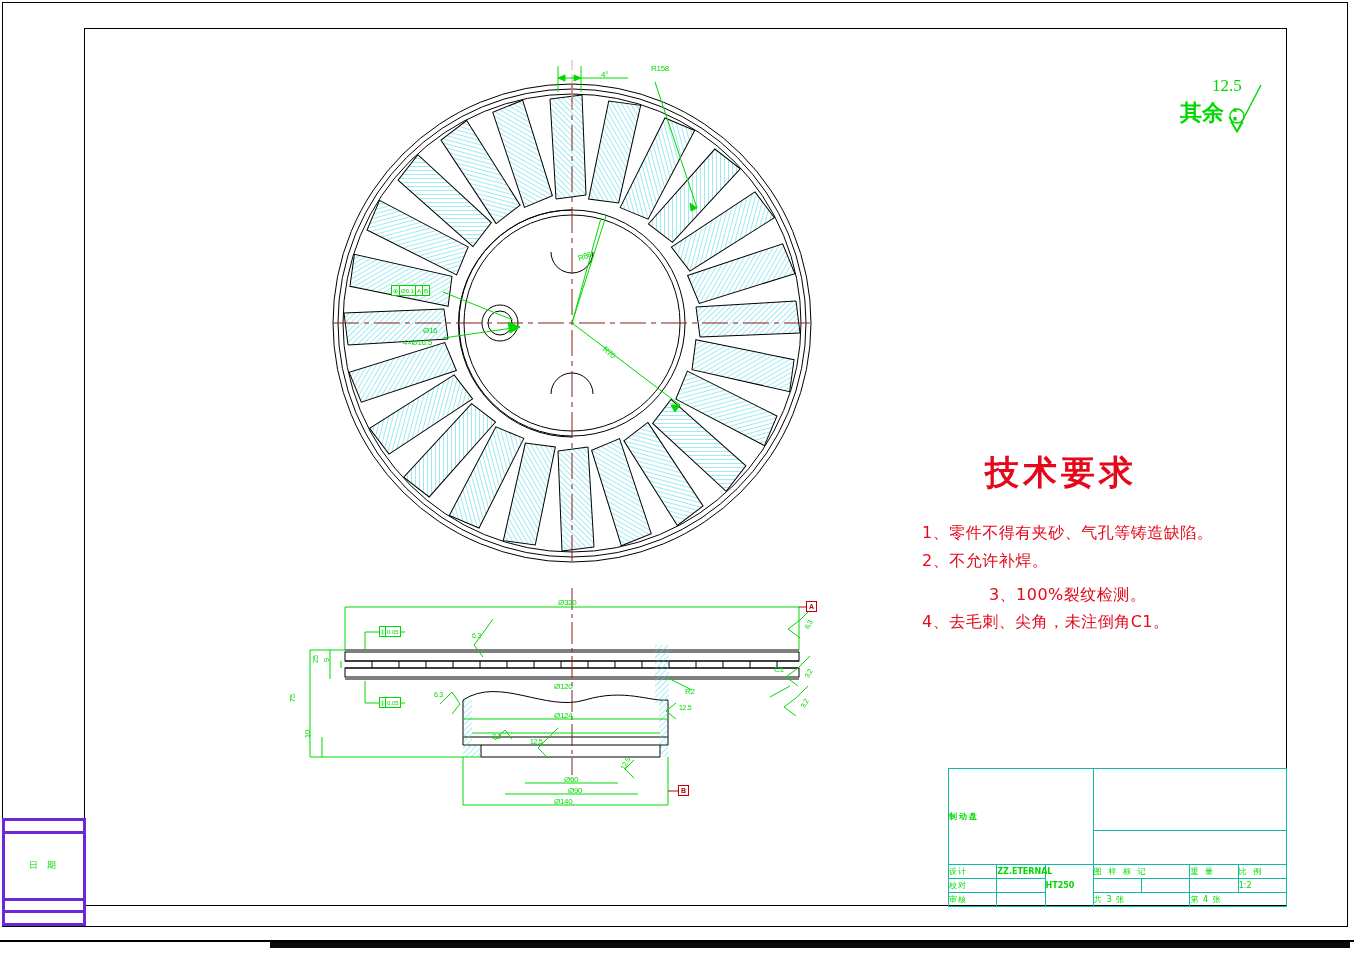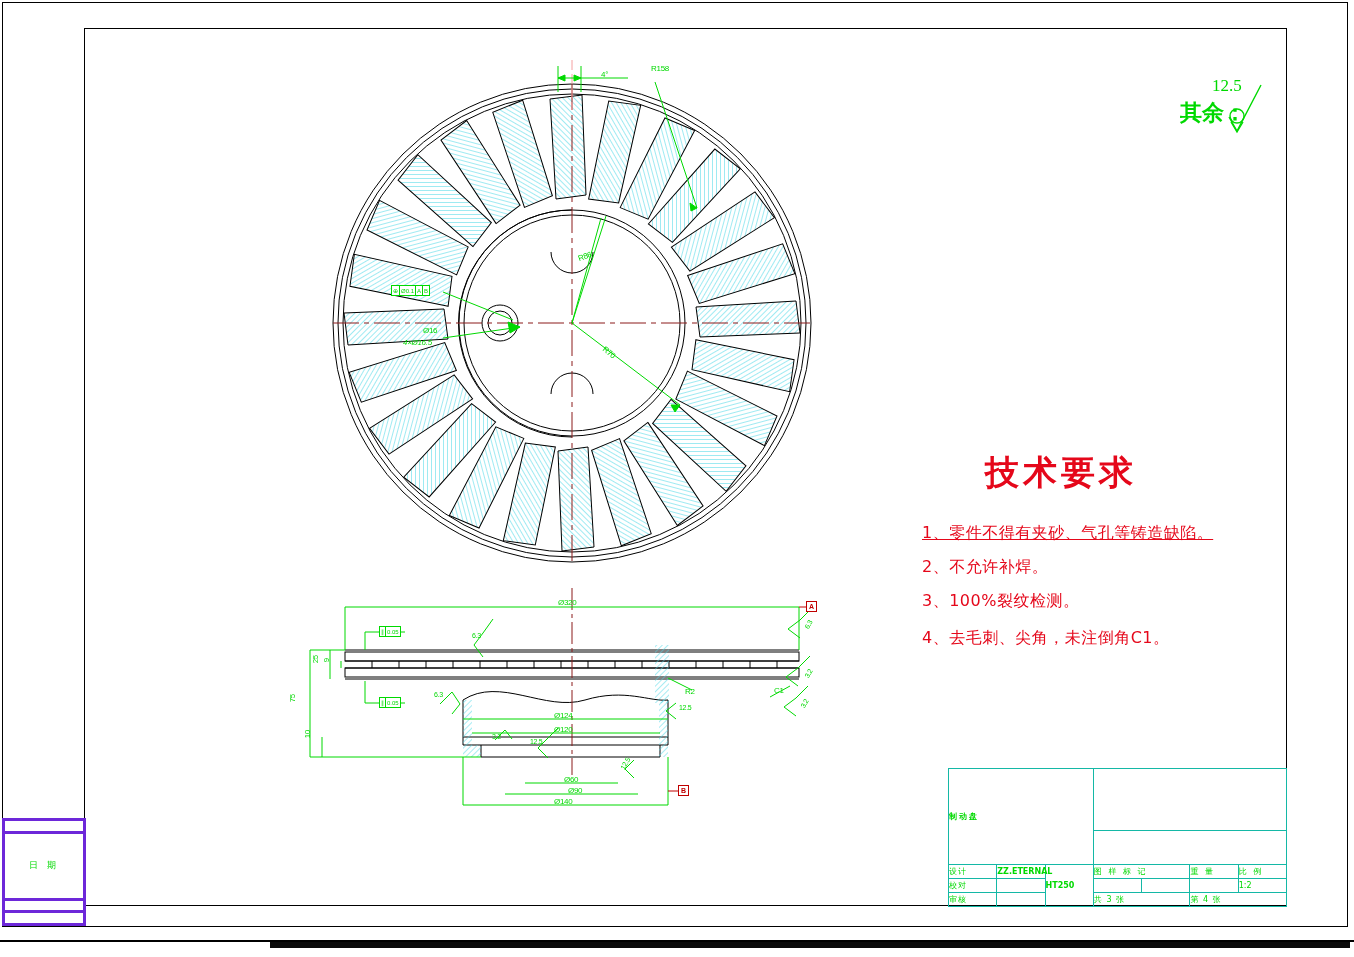--- a/index.html
+++ b/index.html
@@ -77,23 +77,23 @@
 <svg class="layer">
   <g stroke="#00d900" stroke-width="1.4" fill="none">
     <path d="M1229,117 L1237,131 L1261,85"></path>
     <circle cx="1237" cy="116" r="7"></circle>
     <path d="M1231,122 L1237,132 L1243,122"></path>
   </g>
 </svg>
 
 <div class="abs" id="tech-req-title">技术要求</div>
 <div class="abs" style="left:922px;top:523px;">
-  <div class="tech-item" style="margin-bottom:13px;text-decoration:underline;">1、零件不得有夹砂、气孔等铸造缺陷。</div>
+  <div class="tech-item" style="margin-bottom:7px;">1、零件不得有夹砂、气孔等铸造缺陷。</div>
   <div class="tech-item" style="margin-bottom:13px;">2、不允许补焊。</div>
-  <div class="tech-item" style="margin-bottom:16px;">3、100%裂纹检测。</div>
+  <div class="tech-item" style="margin-bottom:6px;text-align:center;">3、100%裂纹检测。</div>
   <div class="tech-item" style="margin-bottom:22px;">4、去毛刺、尖角，未注倒角C1。</div>
 </div>
 
 <div class="abs" id="title-block">
   <table>
     <tbody>
         <tr style="height:62px;">
       <td class="partname" colspan="3" rowspan="2">制动盘</td>
       <td colspan="4"></td>
     </tr>
@@ -257,21 +257,21 @@
     <line x1="443" y1="338" x2="520" y2="327"></line>
     <path d="M520,327 l-12,-5 l2,11 z" fill="#00d900"></path>
   </g>
 </svg>
 
 <div class="abs dim" style="left:601px;top:70px;">4°</div>
 <div class="abs dim" style="left:651px;top:64px;">R158</div>
 <div class="abs dim" style="left:578px;top:252px;transform:rotate(-20deg);">R86</div>
 <div class="abs dim" style="left:602px;top:348px;transform:rotate(37deg);">R70</div>
 <div class="abs dim" style="left:413px;top:326px;margin-left:10px;">Ø16</div>
-<div class="abs dim" style="left:403px;top:338px;font-style:italic;">4×Ø16.5</div>
+<div class="abs dim" style="left:403px;top:338px;">4×Ø16.5</div>
 
 <div class="abs tolbox" style="left:391px;top:285px;height:11px;">
   <span>⊕</span>
   <div class="sep"></div>
   <span>Ø0.1</span>
   <div class="sep"></div>
   <span>A</span>
   <div class="sep"></div>
   <span>B</span>
 </div>
@@ -376,28 +376,28 @@
     <path d="M405,632 L365,632 L365,650"></path>
     <path d="M405,703 L365,703 L365,681"></path>
   </g>
 </svg>
 
 <div class="abs dim" style="left:558px;top:598px;">Ø320</div>
 <div class="abs dim" style="left:554px;top:797px;">Ø140</div>
 <div class="abs dim" style="left:568px;top:786px;">Ø90</div>
 <div class="abs dim" style="left:556px;top:775px;margin-left:8px;">Ø60</div>
 <div class="abs dim" style="left:554px;top:711px;">Ø124</div>
-<div class="abs dim" style="left:554px;top:725px;">Ø120</div>
+<div class="abs dim" style="left:554px;top:682px;">Ø120</div>
 <div class="abs dimv" style="left:288px;top:694px;">75</div>
 <div class="abs dimv" style="left:311px;top:655px;">25</div>
 <div class="abs dimv" style="left:322px;top:658px;">9</div>
 <div class="abs dimv" style="left:303px;top:730px;">10</div>
 
 <div class="abs dim" style="left:685px;top:687px;">R2</div>
-<div class="abs dim" style="left:774px;top:686px;">C1</div>
+<div class="abs dim" style="left:774px;top:665px;">C1</div>
 
 <div class="abs dim" style="left:472px;top:632px;font-size:7px;">6.3</div>
 <div class="abs dim" style="left:434px;top:691px;font-size:7px;">6.3</div>
 <div class="abs dim" style="left:804px;top:621px;font-size:7px;transform:rotate(-60deg);">6.3</div>
 <div class="abs dim" style="left:804px;top:670px;font-size:7px;transform:rotate(-60deg);">3.2</div>
 <div class="abs dim" style="left:800px;top:700px;font-size:7px;transform:rotate(-60deg);">3.2</div>
 <div class="abs dim" style="left:530px;top:738px;font-size:7px;">12.5</div>
 <div class="abs dim" style="left:619px;top:760px;font-size:7px;transform:rotate(-60deg);">12.5</div>
 <div class="abs dim" style="left:679px;top:704px;font-size:7px;">12.5</div>
 <div class="abs dim" style="left:492px;top:733px;font-size:7px;">3.2</div>

